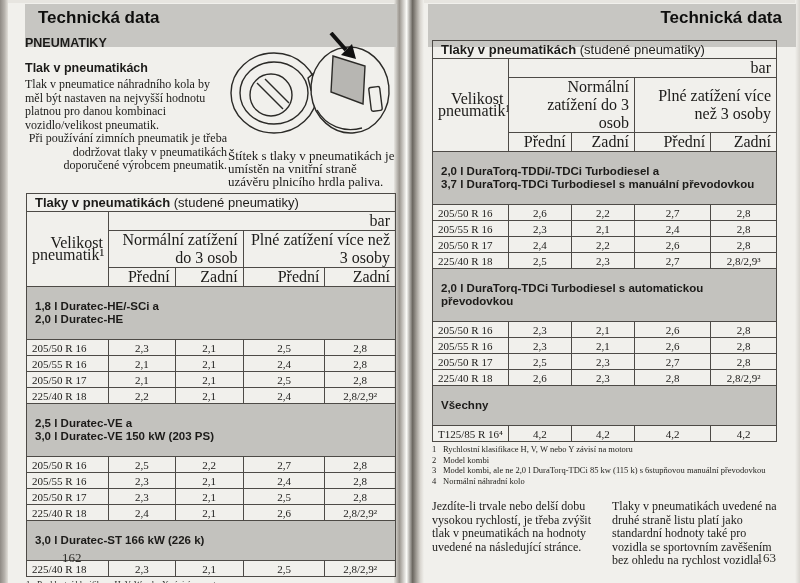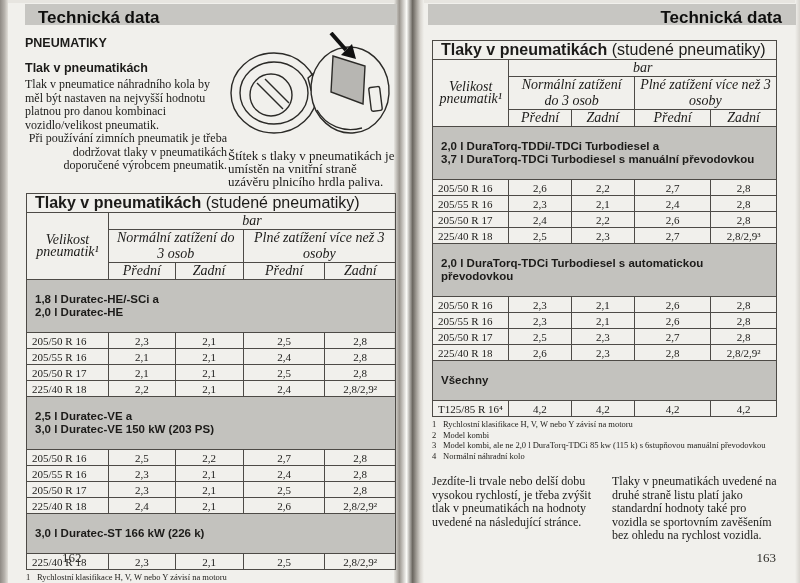--- a/index.html
+++ b/index.html
@@ -12,21 +12,21 @@
   
   .edge-left { position:absolute; left:0; top:0; width:8px; height:583px;
     background:linear-gradient(90deg,#8f8a84 0%,#b5b1ab 55%,#e2dfd9 100%); }
   .gutter { position:absolute; left:394px; top:0; width:30px; height:583px;
     background:linear-gradient(90deg,#e8e6e1 0%,#9b968f 18%,#fbfbf8 42%,#6b6760 62%,#a39f98 75%,#d9d6d0 88%,#f1f0ec 100%); }
   .edge-right { position:absolute; right:0; top:0; width:5px; height:583px;
     background:linear-gradient(90deg,#f1f0ec 0%,#d7d4ce 100%); }
   .edge-top { position:absolute; left:0; top:0; width:800px; height:3px; background:#e7e5e0; }
 
   
-  .banner { position:absolute; top:4px; height:21px; background:#c7c6c2;
+  .banner { position:absolute; top:4px; height:43px; background:#c7c6c2;
     font-family:"Liberation Sans", sans-serif; font-weight:bold; font-size:17px;
     color:#0f0f0e; line-height:28px; white-space:nowrap; }
   .banner.left  { left:25px;  width:372px; padding-left:13px;  box-sizing:border-box; }
   .banner.right { left:428px; width:368px; padding-right:14px; box-sizing:border-box; text-align:right; }
 
   
   .h-section { position:absolute; left:25px; top:36px;
     font-family:"Liberation Sans", sans-serif; font-weight:bold; font-size:12.5px; }
   .h-sub { position:absolute; left:25px; top:61px;
     font-family:"Liberation Sans", sans-serif; font-weight:bold; font-size:12.5px; }
@@ -39,24 +39,24 @@
 
   
   .tablewrap-left  { position:absolute; left:26px;  top:193px; width:370px; }
   .tablewrap-right { position:absolute; left:432px; top:40px;  width:352px; }
   table.ptable { border-collapse:collapse; table-layout:fixed; width:370px;
     border:1.5px solid #45423e; }
   .tablewrap-right table.ptable { width:345px; }
   table.ptable td { border:1px solid #4d4a46; padding:0 5px; font-size:11px;
     color:#1c1b19; overflow:hidden; }
   td.c { text-align:center; }
-  tr.t-title td { font-family:"Liberation Sans", sans-serif; font-size:16px;
+  tr.t-title td { font-family:"Liberation Sans", sans-serif; font-size:13px;
     height:17px; padding-left:8px; }
   tr.t-title .b { font-weight:bold; }
-  tr.hdr td { text-align:center; font-size:14px; height:14px;font-style:italic; }
+  tr.hdr td { text-align:right; font-size:16px; height:14px; }
   td.size-h { vertical-align:middle; text-align:left; font-size:11.5px;
     padding-left:8px; line-height:12.5px;border-radius:26px; }
   tr.sec td { background:#c3c2be; font-family:"Liberation Sans", sans-serif;
     font-weight:bold; font-size:11.5px; padding:13px 8px; line-height:13px; }
   tr.sec .hl { display:block; }
   tr.drow td { height:15px; }
   td.sz { padding-left:8px; }
 
   
   .fnotes { margin-top:2px; font-size:8.5px; line-height:10.5px; color:#24231f; }

